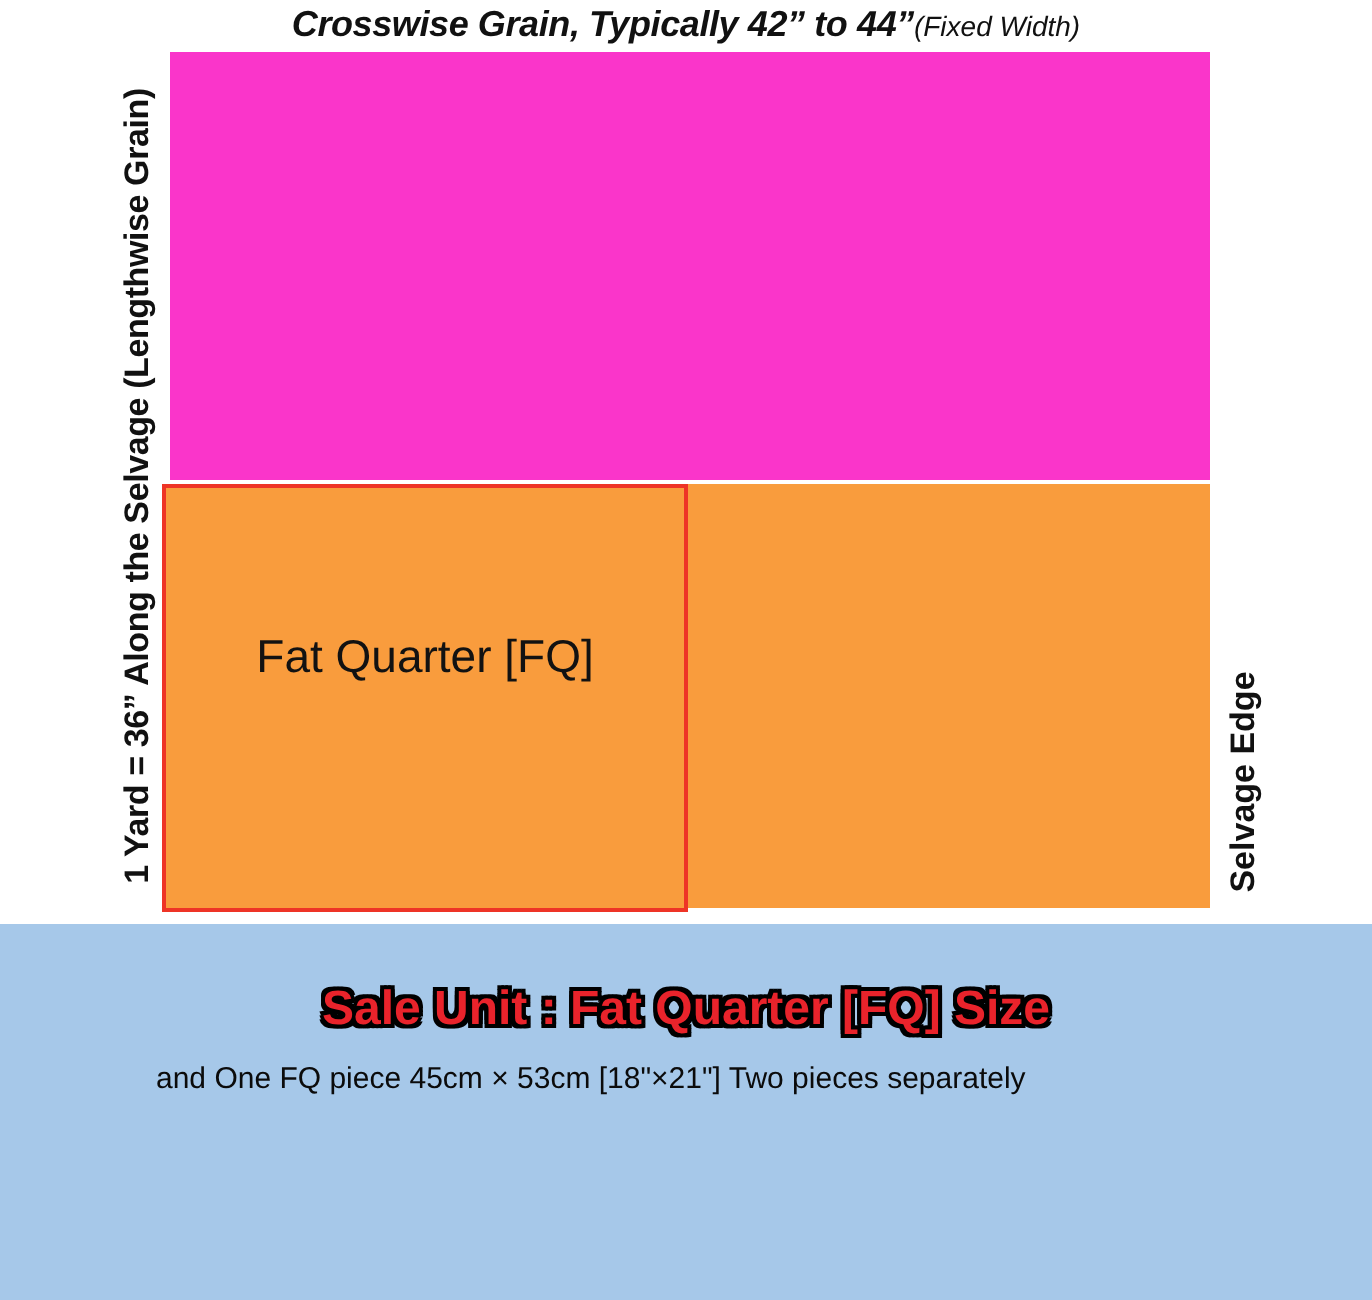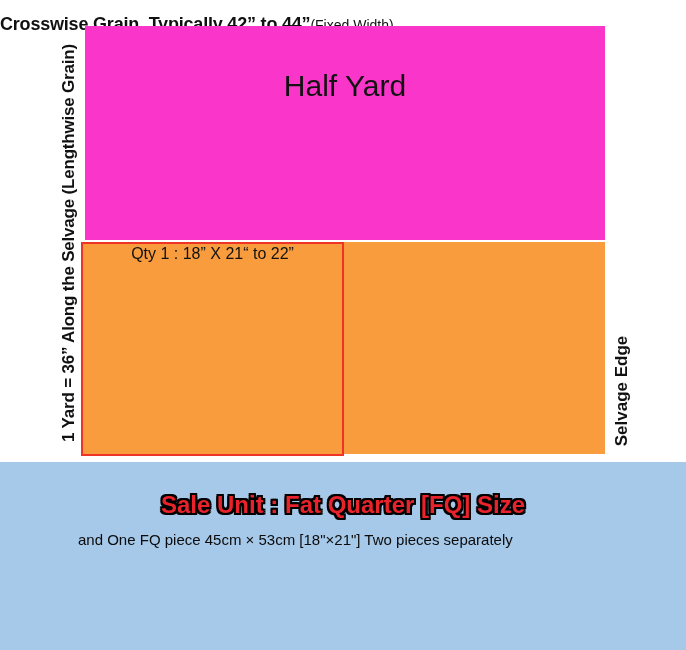--- a/index.html
+++ b/index.html
@@ -9,22 +9,22 @@
     width:686px;height:650px;
     position:relative;
     -webkit-font-smoothing:antialiased;
   }
   #stage{
     position:absolute;left:0;top:0;width:686px;height:650px;
     background:#ffffff;overflow:hidden;
   }
   
   .top-title{
-    position:absolute;left:0;top:14px;width:686px;
-    text-align:left;color:#111;white-space:nowrap;
+    position:absolute;left:0;top:2px;width:686px;
+    text-align:center;color:#111;white-space:nowrap;font-style:italic;
   }
   .top-title .bold{font-weight:bold;font-size:18px;letter-spacing:-0.2px;}
   .top-title .normal{font-weight:400;font-size:14px;}
   
   .rect-half{
     position:absolute;left:85px;top:26px;width:520px;height:214px;
     background:var(--magenta,#fa35ca);
     text-align:center;color:#121212;
   }
   .rect-half .name{margin-top:44px;font-size:30px;line-height:32px;}
@@ -80,25 +80,24 @@
 </head>
 <body>
 
 <div id="stage">
 
   <div class="top-title">
     <span class="bold">Crosswise Grain, Typically 42” to 44”</span><span class="normal">(Fixed Width)</span>
   </div>
 
   <div class="rect-half">
-    <div class="name">Half Yard</div>
   </div>
 
   <div class="rect-fq">
-    <div class="qty">Qty 1 : 18” X 21“ to 22”</div>
+    <div class="name">Fat Quarter [FQ]</div>
   </div>
 
   <div class="rect-rest"></div>
 
   <div class="vlabel vlabel-left">1 Yard = 36” Along the Selvage (Lengthwise Grain)</div>
   <div class="vlabel vlabel-right">Selvage Edge</div>
 
   <div class="sale-panel">
     <div class="sale-title">Sale Unit : Fat Quarter [FQ] Size</div>
     <div class="sale-lines">

